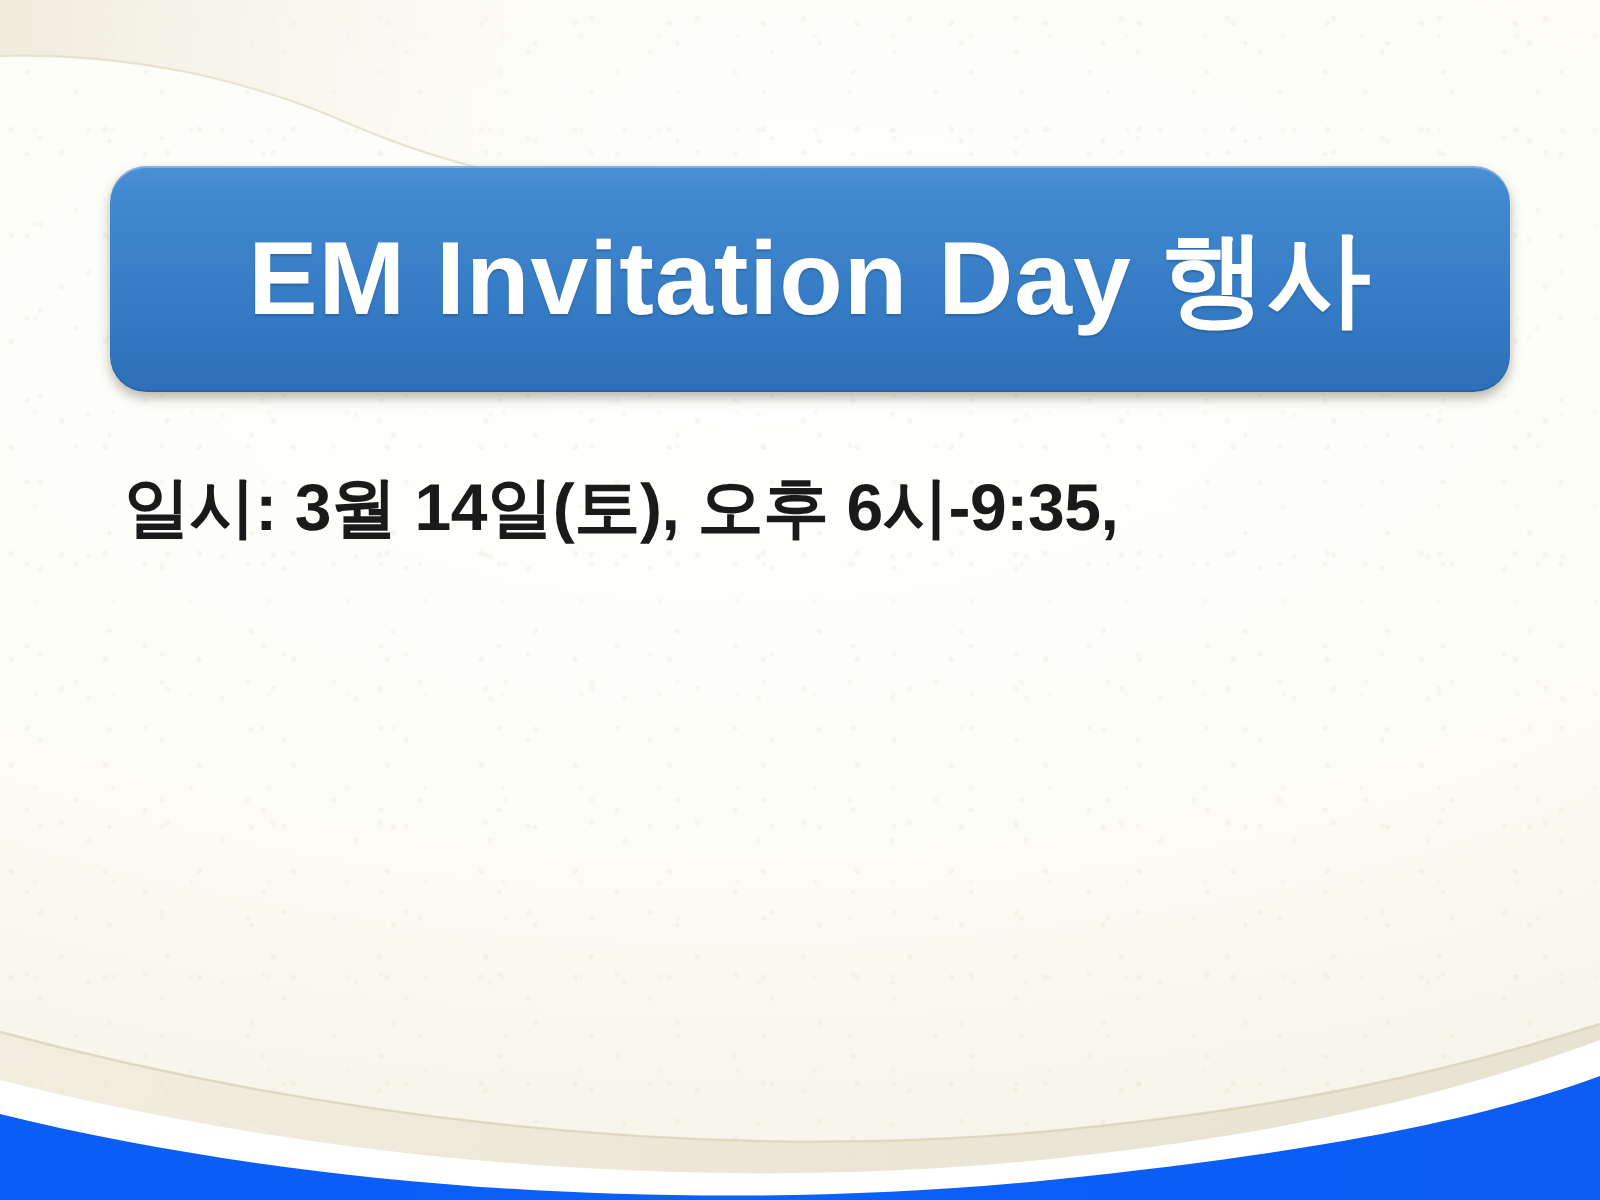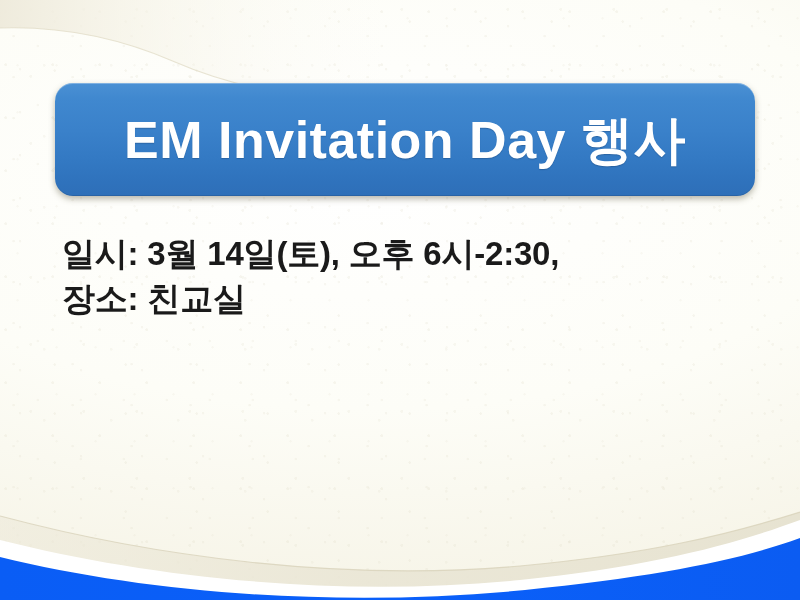--- a/index.html
+++ b/index.html
@@ -148,17 +148,16 @@
 
     <path d="M0,557 C150,594 345,608 525,590 C660,576 740,560 800,538
              L800,600 L0,600 Z" fill="url(#gradBlueWave)"></path>
   </svg>
 
   <div class="title-banner">
     <span class="title-text">EM Invitation Day 행사</span>
   </div>
 
   <div class="body-block">
-    <div class="body-line">일시: 3월 14일(토), 오후 6시-2:30,</div>
-    <div class="body-line">장소: 친교실</div>
+    <div class="body-line">일시: 3월 14일(토), 오후 6시-9:35,</div>
   </div>
 
 </div>
 
 </body></html>

